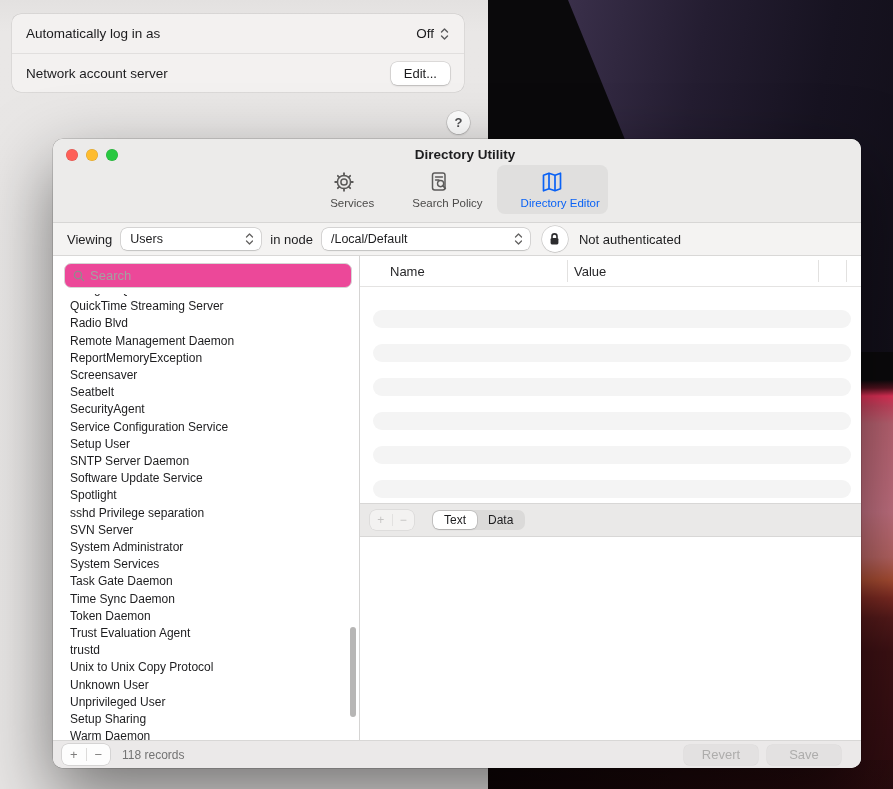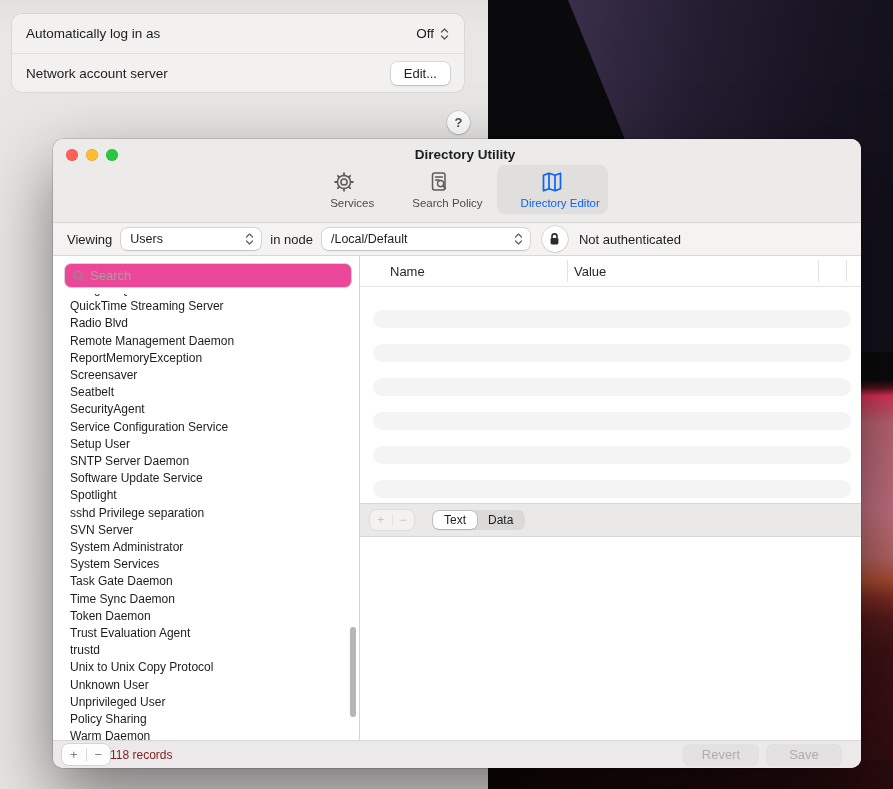--- a/index.html
+++ b/index.html
@@ -104,21 +104,21 @@
   .segment.selected { background:#ffffff; box-shadow:0 0 0 0.5px rgba(0,0,0,.18), 0 .5px 1.5px rgba(0,0,0,.12); }
   .value-area { flex:1; background:#fff; }
 
   
   .footer { height:28px; flex:none; background:#ebe9e9; border-top:1px solid #d8d7d6;
     display:flex; align-items:center; padding:0 20px 0 9px; }
   .footer-group { width:48px; height:21px; background:#fdfdfd; border-radius:6px;
     box-shadow:0 0 0 0.5px rgba(0,0,0,.18); display:flex; align-items:center; }
   .footer-group .fg-btn { flex:1; text-align:center; font-size:13px; color:#7e7d7c; line-height:20px; }
   .footer-group .fg-sep { width:1px; height:13px; background:#dcdbda; }
-  .records-count { font-size:12px; color:#7f1d1d; }
+  .records-count { margin-left:12px; font-size:12px; color:#737373; }
   .footer-spacer { flex:1; }
   .foot-btn { width:74px; height:20px; border:none; border-radius:5px; background:#e3e1e1;
     box-shadow:0 0 0 0.5px rgba(0,0,0,.07); font-size:13px; color:#aeadac;
     font-family:"Liberation Sans",sans-serif; margin-left:9px; }
 </style>
 </head>
 <body>
 
 <div class="desktop">
   <div class="wp-purple"></div>
@@ -255,21 +255,21 @@
           <div class="list-item">System Administrator</div>
           <div class="list-item">System Services</div>
           <div class="list-item">Task Gate Daemon</div>
           <div class="list-item">Time Sync Daemon</div>
           <div class="list-item">Token Daemon</div>
           <div class="list-item">Trust Evaluation Agent</div>
           <div class="list-item">trustd</div>
           <div class="list-item">Unix to Unix Copy Protocol</div>
           <div class="list-item">Unknown User</div>
           <div class="list-item">Unprivileged User</div>
-          <div class="list-item">Policy Sharing</div>
+          <div class="list-item">Setup Sharing</div>
           <div class="list-item">Warm Daemon</div>
         </div>
       <div class="side-scrollbar"></div>
     </div>
 
     <div class="editor">
       <div class="table-header">
         <span class="col-name">Name</span>
         <span class="col-value">Value</span>
         <span class="hdr-div d1"></span>

